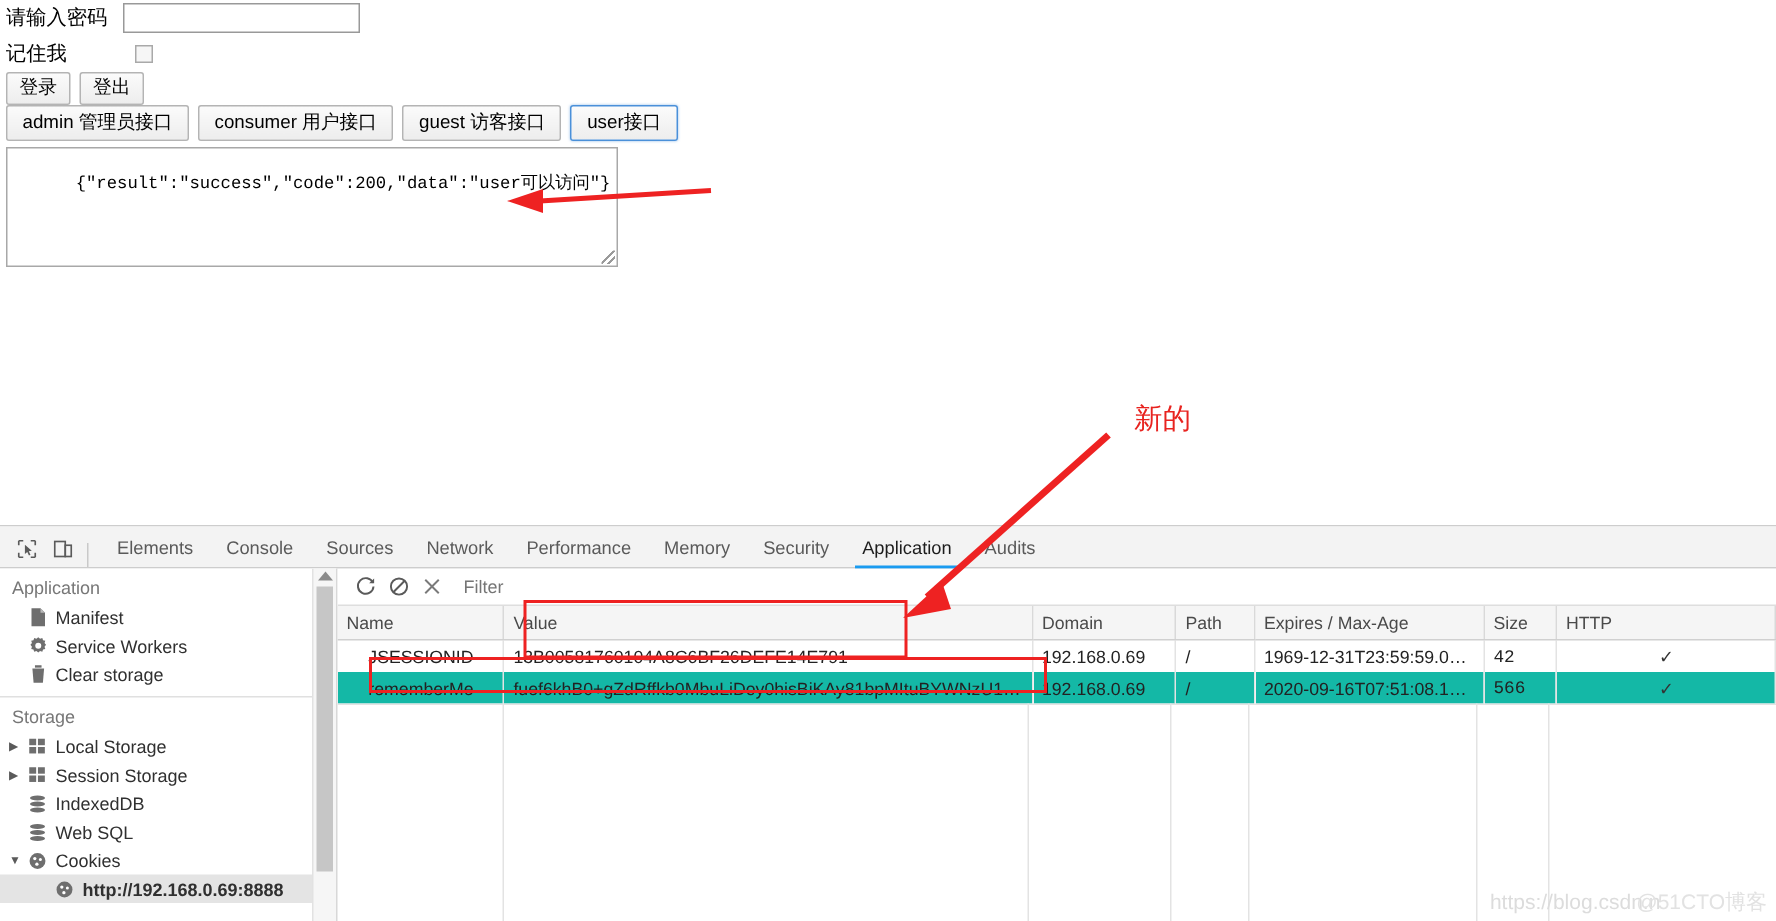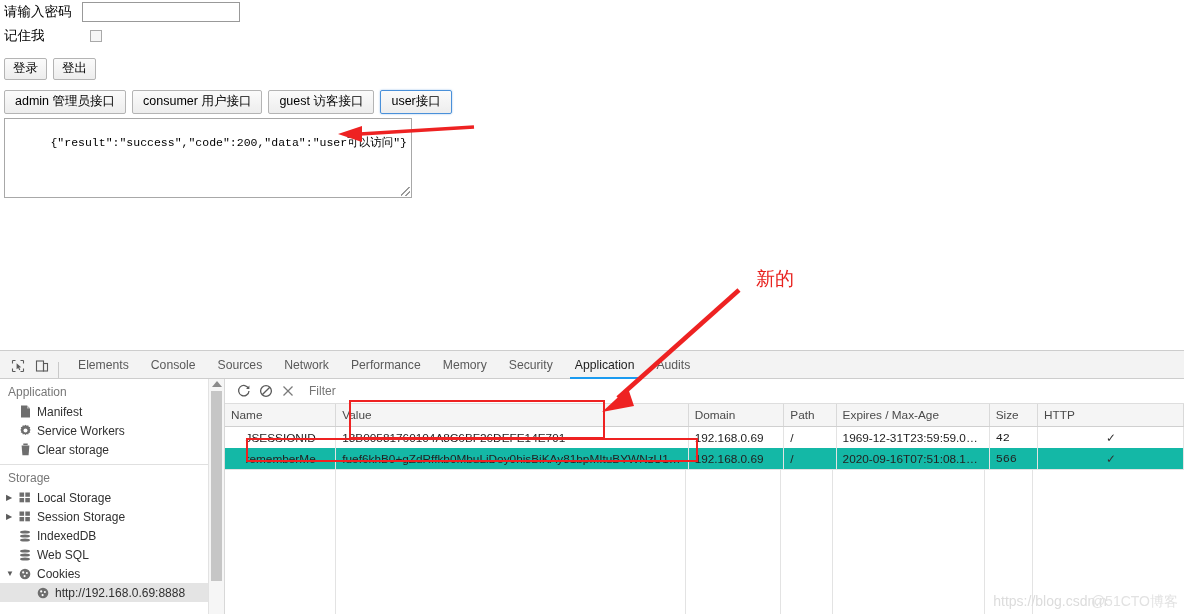--- a/index.html
+++ b/index.html
@@ -52,21 +52,21 @@
     width: 12px;
     height: 12px;
     margin: 0 0 0 8px;
     border: 1px solid #a9a9a9;
     background: #f6f6f6;
     display: inline-block;
     box-sizing: border-box;
   }
   .btn-row {
     padding-left: 4px;
-    margin-top: 10px;
+    margin-top: 0;
     display: flex;
     gap: 6px;
     align-items: flex-start;
   }
   .btn {
     font-family: "Liberation Sans", sans-serif;
     font-size: 12.5px;
     color: #000;
     background: linear-gradient(#fbfbfb, #ededed);
     border: 1px solid #b4b4b4;
@@ -220,21 +220,21 @@
   .sb-item {
     display: flex;
     align-items: center;
     height: 19px;
     padding-left: 18px;
     color: #303030;
     font-size: 12px;
     cursor: default;
     white-space: nowrap;
   }
-  .sb-item.indent2 { padding-left: 36px; }
+  .sb-item.indent2 { padding-left: 36px; font-weight: bold; }
   .sb-item.selected { background: #e4e4e4; }
   .sb-ico {
     width: 14px; height: 14px;
     margin-right: 5px;
     display: inline-flex;
     align-items: center;
     justify-content: center;
     flex: 0 0 14px;
   }
   .tw {

